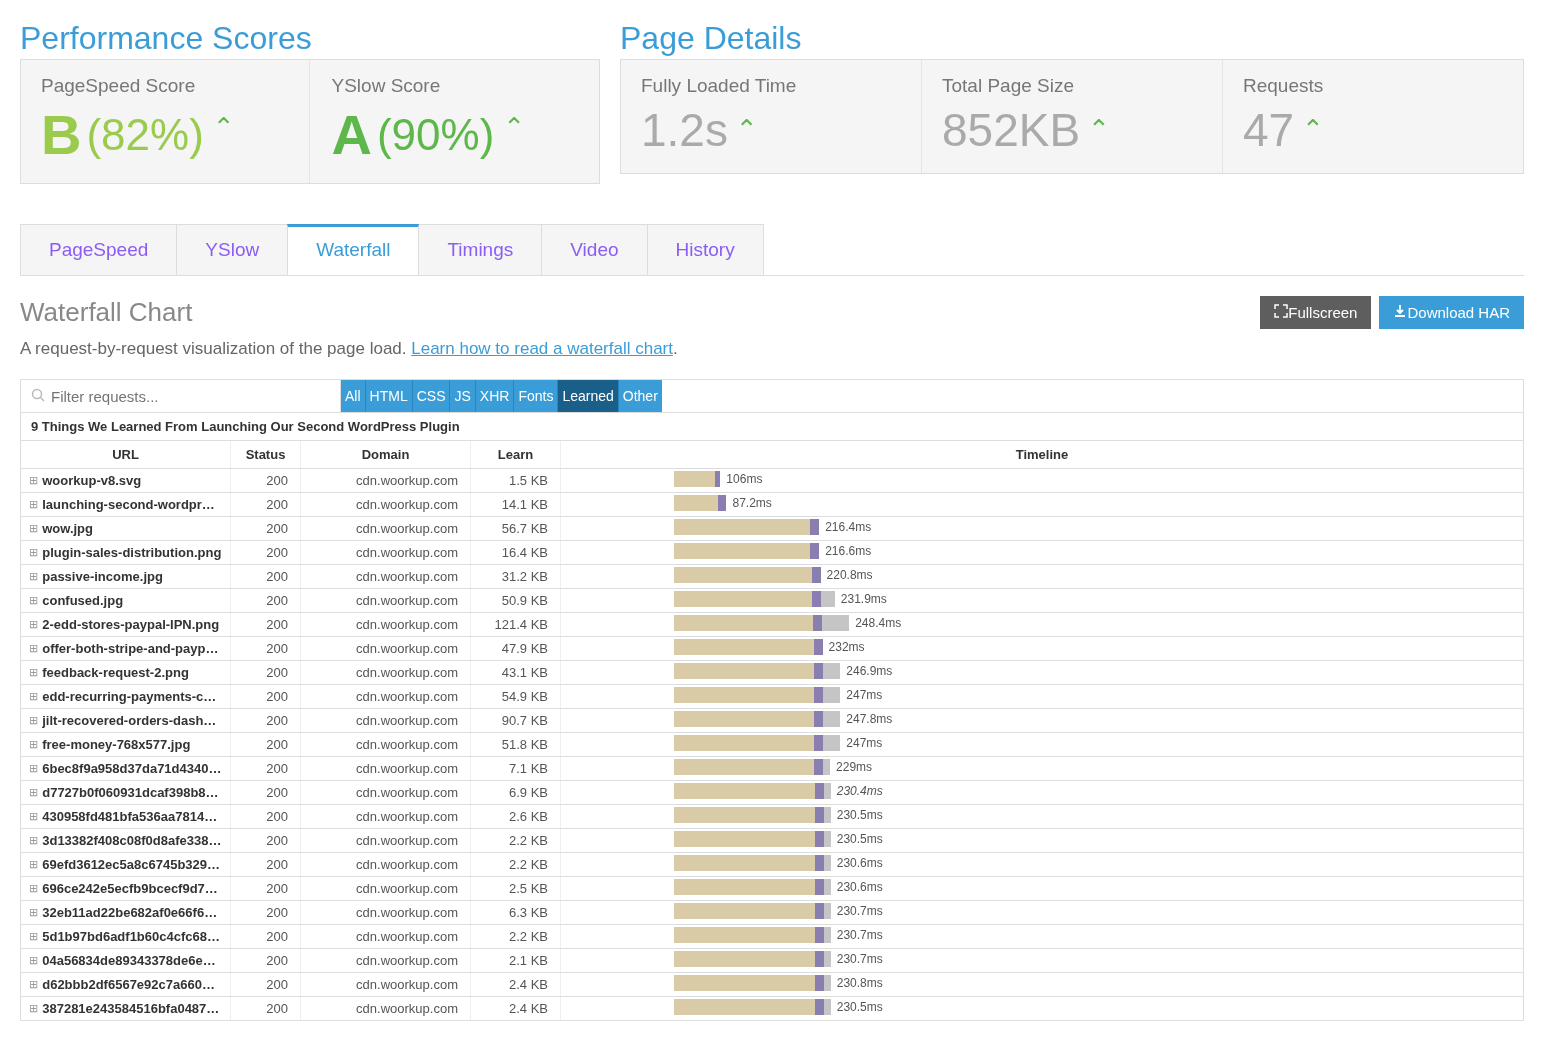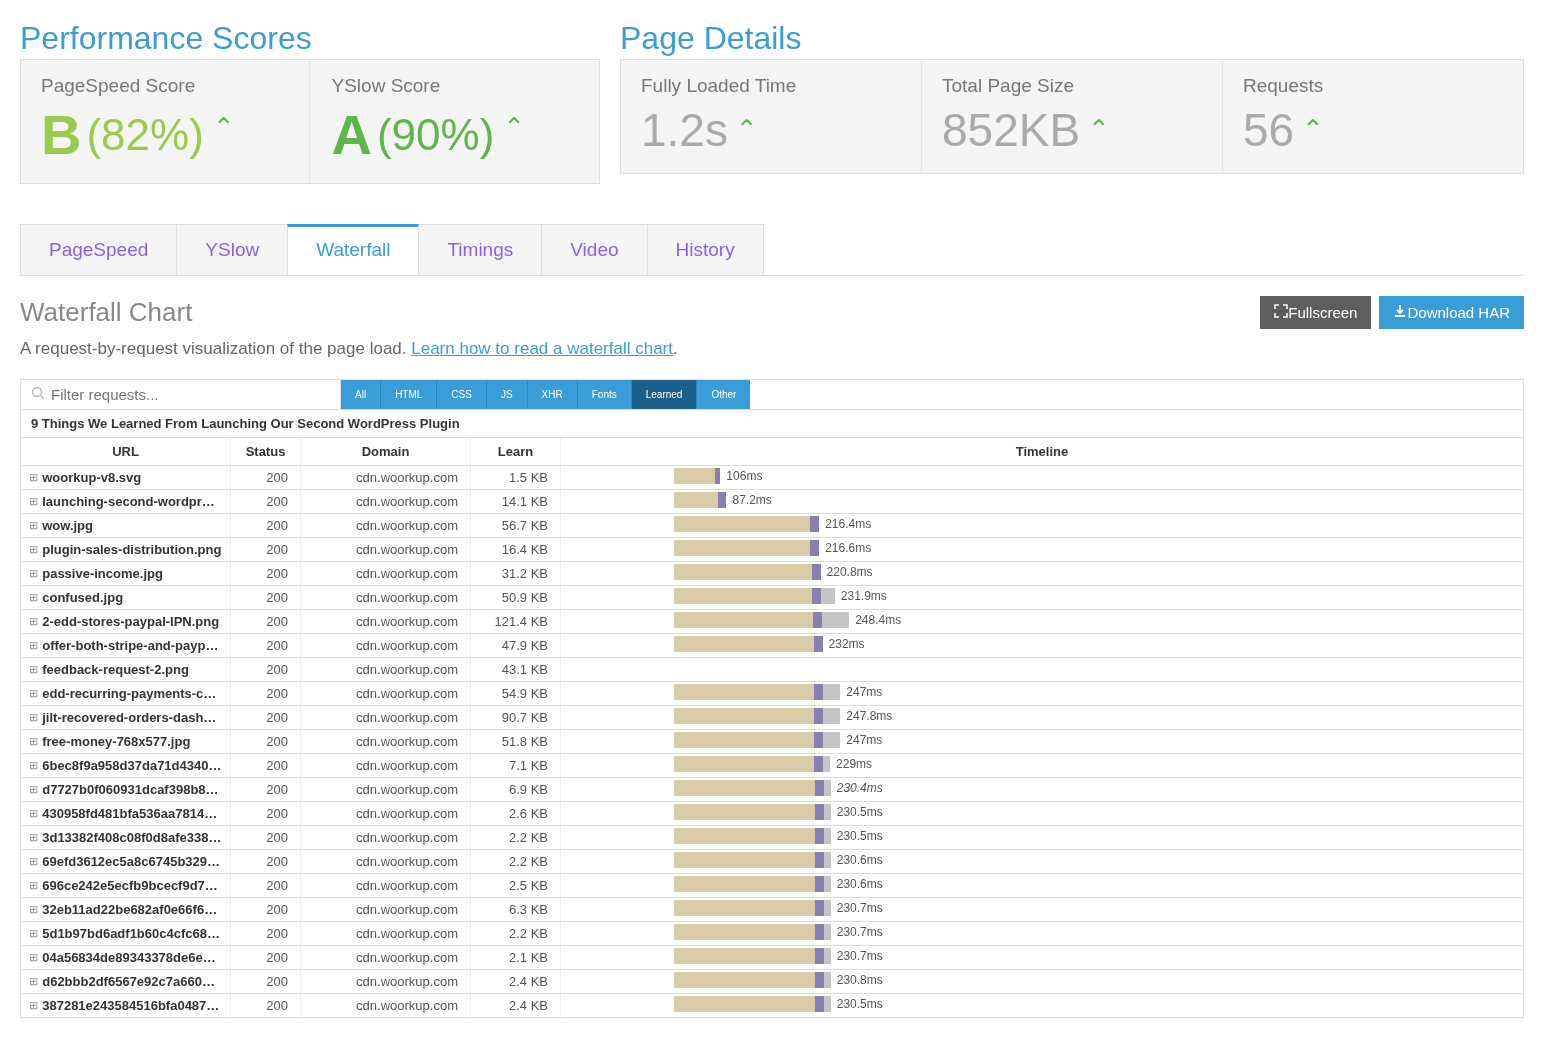--- a/index.html
+++ b/index.html
@@ -42,21 +42,21 @@
 .btn-gray { background: #5e5e5e; }
 .btn-blue { background: #3a9dd8; }
 
 .chart-desc { color: #666; font-size: 17px; margin-bottom: 20px; }
 .chart-desc a { color: #3a9dd8; text-decoration: underline; }
 
 .filter-row { display: flex; align-items: stretch; border: 1px solid #ddd; border-bottom: none; }
 .filter-input-wrap { flex: 0 0 320px; display: flex; align-items: center; padding: 6px 10px; gap: 6px; border-right: 1px solid #ddd; }
 .filter-input-wrap input { border: none; outline: none; font-size: 15px; width: 100%; color: #666; }
 .filter-btns { display: flex; }
-.filter-btn { padding: 8px 14px; background: #3a9dd8; color: #fff; border: none; border-right: 1px solid #2a85bc; font-size: 10px; cursor: pointer; }
+.filter-btn { padding: 8px 4px; background: #3a9dd8; color: #fff; border: none; border-right: 1px solid #2a85bc; font-size: 14px; cursor: pointer; }
 .filter-btn.selected { background: #1a5f8a; }
 .filter-btn:last-child { border-right: none; }
 
 .page-title-row { padding: 6px 10px; background: #fff; border: 1px solid #ddd; border-bottom: none; font-size: 13px; font-weight: 700; color: #333; }
 
 .table-header { display: flex; border: 1px solid #ddd; border-bottom: none; background: #fff; font-size: 13px; font-weight: 700; color: #333; }
 .col-url { flex: 0 0 210px; padding: 6px 10px; text-align: center; border-right: 1px solid #eee; }
 .col-status { flex: 0 0 70px; padding: 6px; text-align: center; border-right: 1px solid #eee; }
 .col-domain { flex: 0 0 170px; padding: 6px; text-align: center; border-right: 1px solid #eee; }
 .col-size { flex: 0 0 90px; padding: 6px; text-align: center; border-right: 1px solid #eee; }
@@ -123,21 +123,21 @@
         <div class="detail-card">
           <div class="detail-label">Total Page Size</div>
           <div>
             <span class="detail-value">852KB</span>
             <span class="up-caret">⌃</span>
           </div>
         </div>
         <div class="detail-card">
           <div class="detail-label">Requests</div>
           <div>
-            <span class="detail-value">56</span>
+            <span class="detail-value">47</span>
             <span class="up-caret">⌃</span>
           </div>
         </div>
       </div>
     </div>
   </div>
 
   <div class="tabs" id="tabs-host">
       <div class="tab">PageSpeed</div>
       <div class="tab">YSlow</div>
@@ -337,20 +337,28 @@
         </div>
       </div>
       <div class="row">
         <div class="col-url">
           <span class="expand-icon">⊞</span>
           <span class="url-text">feedback-request-2.png</span>
         </div>
         <div class="col-status">200</div>
         <div class="col-domain">cdn.woorkup.com</div>
         <div class="col-size">43.1 KB</div>
+        <div class="col-timeline">
+          <div class="bar-wrap">
+            <div class="bar bar-tan" style="left: 11.4286%; width: 14.7143%;"></div>
+            <div class="bar bar-purple" style="left: 26.1429%; width: 0.928571%;"></div>
+            <div class="bar bar-gray" style="left: 27.0714%; width: 1.78571%;"></div>
+            <div class="bar-label" style="left: calc(28.8571% + 6px);">246.9ms</div>
+          </div>
+        </div>
       </div>
       <div class="row">
         <div class="col-url">
           <span class="expand-icon">⊞</span>
           <span class="url-text">edd-recurring-payments-changel…</span>
         </div>
         <div class="col-status">200</div>
         <div class="col-domain">cdn.woorkup.com</div>
         <div class="col-size">54.9 KB</div>
         <div class="col-timeline">

